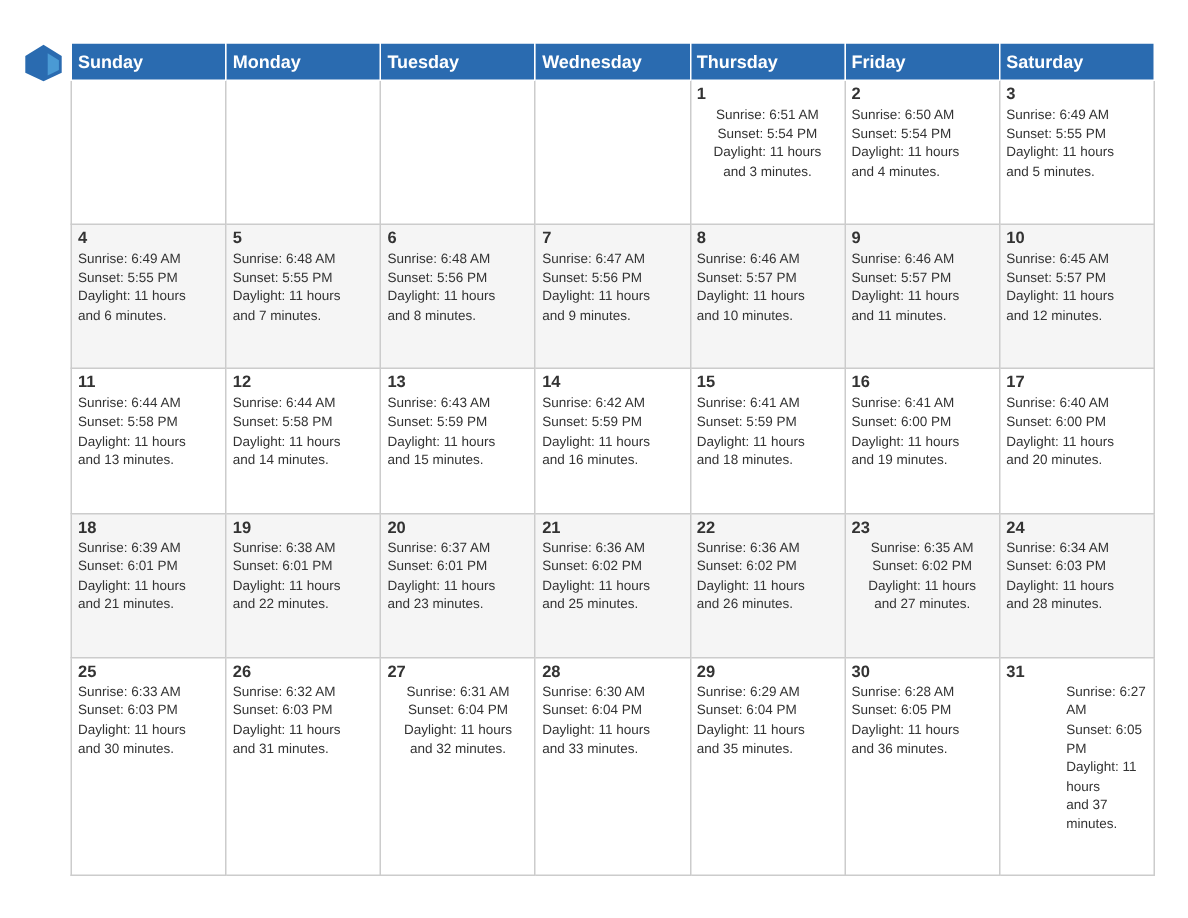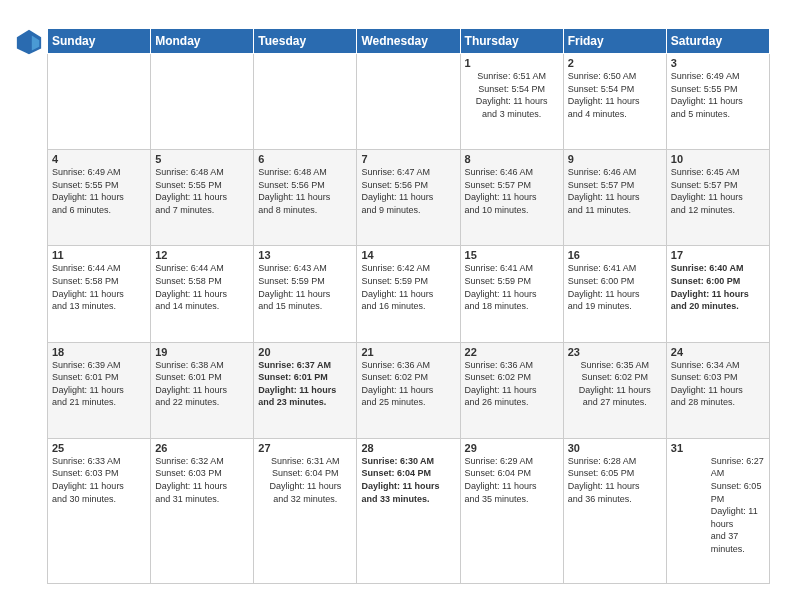--- a/index.html
+++ b/index.html
@@ -244,21 +244,21 @@
           </td>
           <td>
             <span class="day-num">16</span>
             <div class="day-detail" style="white-space: pre-line;">Sunrise: 6:41 AM
 Sunset: 6:00 PM
 Daylight: 11 hours
 and 19 minutes.</div>
           </td>
           <td>
             <span class="day-num">17</span>
-            <div class="day-detail" style="white-space: pre-line; font-weight: bold;">Sunrise: 6:40 AM
+            <div class="day-detail" style="white-space: pre-line;">Sunrise: 6:40 AM
 Sunset: 6:00 PM
 Daylight: 11 hours
 and 20 minutes.</div>
           </td>
         </tr>
         <tr>
           <td>
             <span class="day-num">18</span>
             <div class="day-detail" style="white-space: pre-line;">Sunrise: 6:39 AM
 Sunset: 6:01 PM
@@ -267,21 +267,21 @@
           </td>
           <td>
             <span class="day-num">19</span>
             <div class="day-detail" style="white-space: pre-line;">Sunrise: 6:38 AM
 Sunset: 6:01 PM
 Daylight: 11 hours
 and 22 minutes.</div>
           </td>
           <td>
             <span class="day-num">20</span>
-            <div class="day-detail" style="white-space: pre-line; font-weight: bold;">Sunrise: 6:37 AM
+            <div class="day-detail" style="white-space: pre-line;">Sunrise: 6:37 AM
 Sunset: 6:01 PM
 Daylight: 11 hours
 and 23 minutes.</div>
           </td>
           <td>
             <span class="day-num">21</span>
             <div class="day-detail" style="white-space: pre-line;">Sunrise: 6:36 AM
 Sunset: 6:02 PM
 Daylight: 11 hours
 and 25 minutes.</div>
@@ -325,21 +325,21 @@
           </td>
           <td>
             <span class="day-num">27</span>
             <div class="day-detail" style="white-space: pre-line; text-align: center;">Sunrise: 6:31 AM
 Sunset: 6:04 PM
 Daylight: 11 hours
 and 32 minutes.</div>
           </td>
           <td>
             <span class="day-num">28</span>
-            <div class="day-detail" style="white-space: pre-line; font-weight: bold;">Sunrise: 6:30 AM
+            <div class="day-detail" style="white-space: pre-line;">Sunrise: 6:30 AM
 Sunset: 6:04 PM
 Daylight: 11 hours
 and 33 minutes.</div>
           </td>
           <td>
             <span class="day-num">29</span>
             <div class="day-detail" style="white-space: pre-line;">Sunrise: 6:29 AM
 Sunset: 6:04 PM
 Daylight: 11 hours
 and 35 minutes.</div>

